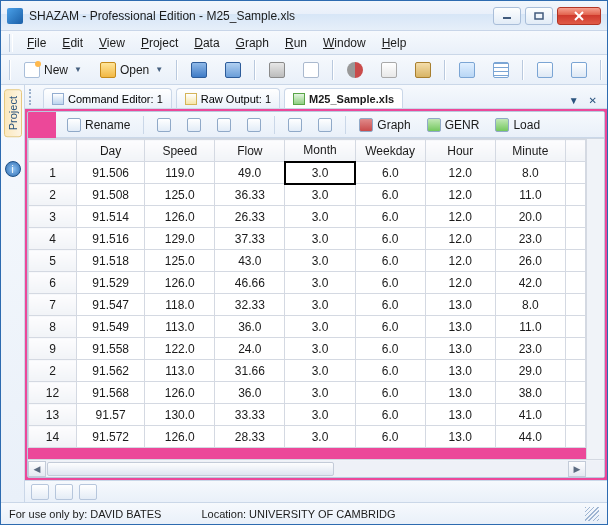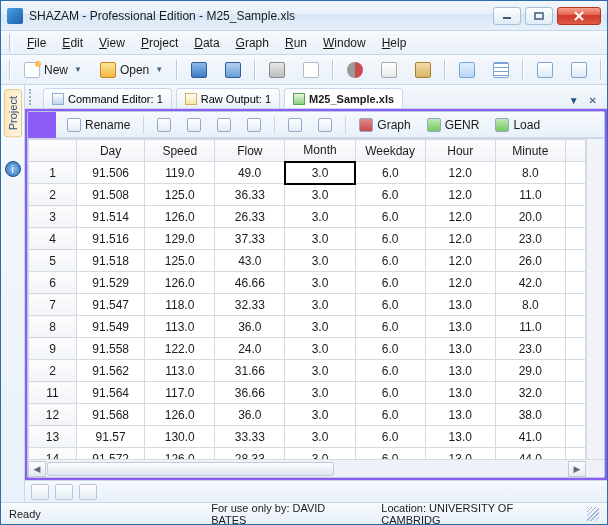--- a/index.html
+++ b/index.html
@@ -1,19 +1,19 @@
 <!DOCTYPE html>
 <html><head>
 <meta charset="utf-8">
 <style>
   * { box-sizing: border-box; margin: 0; padding: 0; }
   html, body { width: 608px; height: 525px; overflow: hidden; font-family: "Segoe UI", Tahoma, sans-serif; }
 
   
-  .window { width: 608px; height: 525px; border: 1px solid #2d6bb0; background: #8b5cf6; display: flex; flex-direction: column; justify-content: flex-end; }
+  .window { width: 608px; height: 525px; border: 1px solid #2d6bb0; background: #ec4899; display: flex; flex-direction: column; justify-content: flex-end; }
   .titlebar { height: 30px; background: linear-gradient(#f1f6fc 0%, #e9f0fa 45%, #d7e6f7 46%, #e6eff9 100%); display: flex; align-items: center; padding: 0 6px; border-bottom: 1px solid #c8d5e8; }
   .titlebar .app-icon { width: 16px; height: 16px; background: linear-gradient(135deg,#4aa0e8,#1b5fa7); border-radius: 2px; margin-right: 6px; }
   .titlebar .title { font-size: 12px; color: #1b1b1b; flex: 1; }
   .titlebar .winbtns { display: flex; gap: 0; }
   .winbtn { width: 28px; height: 18px; border: 1px solid #a9bed9; border-radius: 3px; margin-left: 4px; background: linear-gradient(#fdfefe,#e2ecf7); display:flex; align-items:center; justify-content:center; font-size:10px; color:#405a7c;}
   .winbtn.close { width: 44px; background: linear-gradient(#f6a190,#e1604a 45%,#cf3a2d 46%,#e05a46); border-color:#b23524; color:#fff; font-weight:bold;}
   .winbtn svg { display:block; }
 
   
   .menubar { height: 24px; background: linear-gradient(#f6f9fd,#e9f0f9); border-bottom: 1px solid #cad7e8; display:flex; align-items:center; padding: 0 8px; font-size:12px; color:#1b1b1b; }
@@ -396,31 +396,20 @@
                       <td>91.562</td>
                       <td>113.0</td>
                       <td>31.66</td>
                       <td>3.0</td>
                       <td>6.0</td>
                       <td>13.0</td>
                       <td>29.0</td>
                       <td></td>
                     </tr>
                     <tr>
-                      <td class="rowhdr">11</td>
-                      <td>91.564</td>
-                      <td>117.0</td>
-                      <td>36.66</td>
-                      <td>3.0</td>
-                      <td>6.0</td>
-                      <td>13.0</td>
-                      <td>32.0</td>
-                      <td></td>
-                    </tr>
-                    <tr>
                       <td class="rowhdr">12</td>
                       <td>91.568</td>
                       <td>126.0</td>
                       <td>36.0</td>
                       <td>3.0</td>
                       <td>6.0</td>
                       <td>13.0</td>
                       <td>38.0</td>
                       <td></td>
                     </tr>
@@ -464,19 +453,18 @@
 
       <div class="bottomtabs">
         <div class="bextra"></div>
         <div class="bextra"></div>
         <div class="bextra"></div>
       </div>
     </div>
   </div>
 
   <div class="statusbar">
-    <div class="cell1">Ready</div>
     <div>For use only by: DAVID BATES</div>
     <div>Location: UNIVERSITY OF CAMBRIDG</div>
     <div class="grip"></div>
   </div>
 
 </div>
 
 </body></html>

